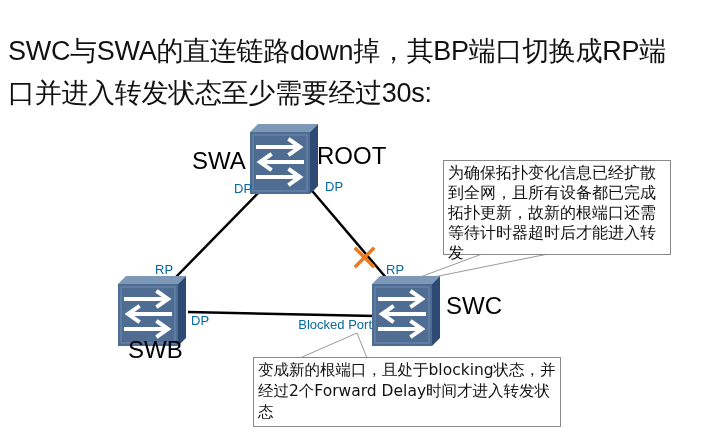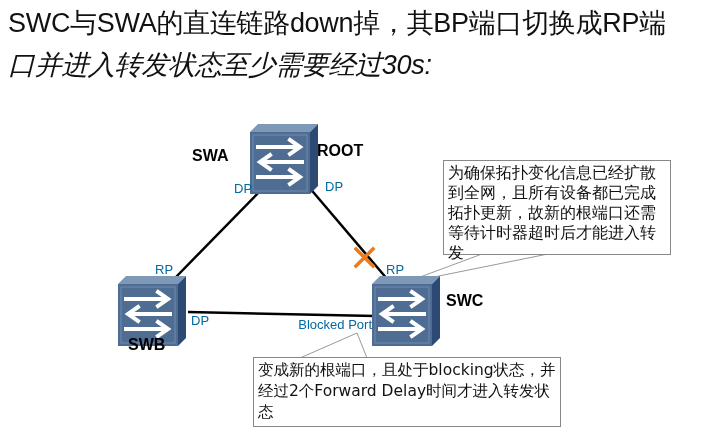--- a/index.html
+++ b/index.html
@@ -1,23 +1,23 @@
 <!DOCTYPE html>
 <html><head>
   <meta charset="utf-8">
   <style>
     html, body { margin:0; padding:0; }
     body { width:720px; height:435px; background:#ffffff; position:relative; overflow:hidden;
            font-family:"Liberation Sans","DejaVu Sans",sans-serif; color:#000; }
-    .title { position:absolute; left:8px; font-size:27px; line-height:34px; color:#111; white-space:nowrap; letter-spacing:-0.3px; }
+    .title { position:absolute; left:8px; font-size:27px; line-height:34px; color:#111; white-space:nowrap; letter-spacing:-0.3px;margin-top:28px; }
     #t1 { top:6px; }
-    #t2 { top:48px;font-style:italic; }
+    #t2 { top:48px; }
     svg#diagram { position:absolute; left:0; top:0; }
     .lbl { position:absolute; font-size:13px; color:#0369a1; white-space:nowrap; }
-    .name { position:absolute; font-size:16px; font-weight:bold; color:#000; white-space:nowrap; }
+    .name { position:absolute; font-size:24px; font-weight:normal; color:#000; white-space:nowrap; }
     .callout { position:absolute; border:1px solid #888; background:#fff; font-size:16px; line-height:20px;
                font-family:"DejaVu Sans","Liberation Sans",sans-serif; color:#111; padding:2px 4px; box-sizing:border-box; }
     #callout1 { left:443px; top:160px; width:228px; height:95px; }
     #callout2 { left:253px; top:357px; width:308px; height:70px; font-size:15.5px; line-height:21px; }
   </style>
 </head>
 <body>
 
 <div class="title" id="t1">SWC与SWA的直连链路down掉，其BP端口切换成RP端</div>
 <div class="title" id="t2">口并进入转发状态至少需要经过30s:</div>

